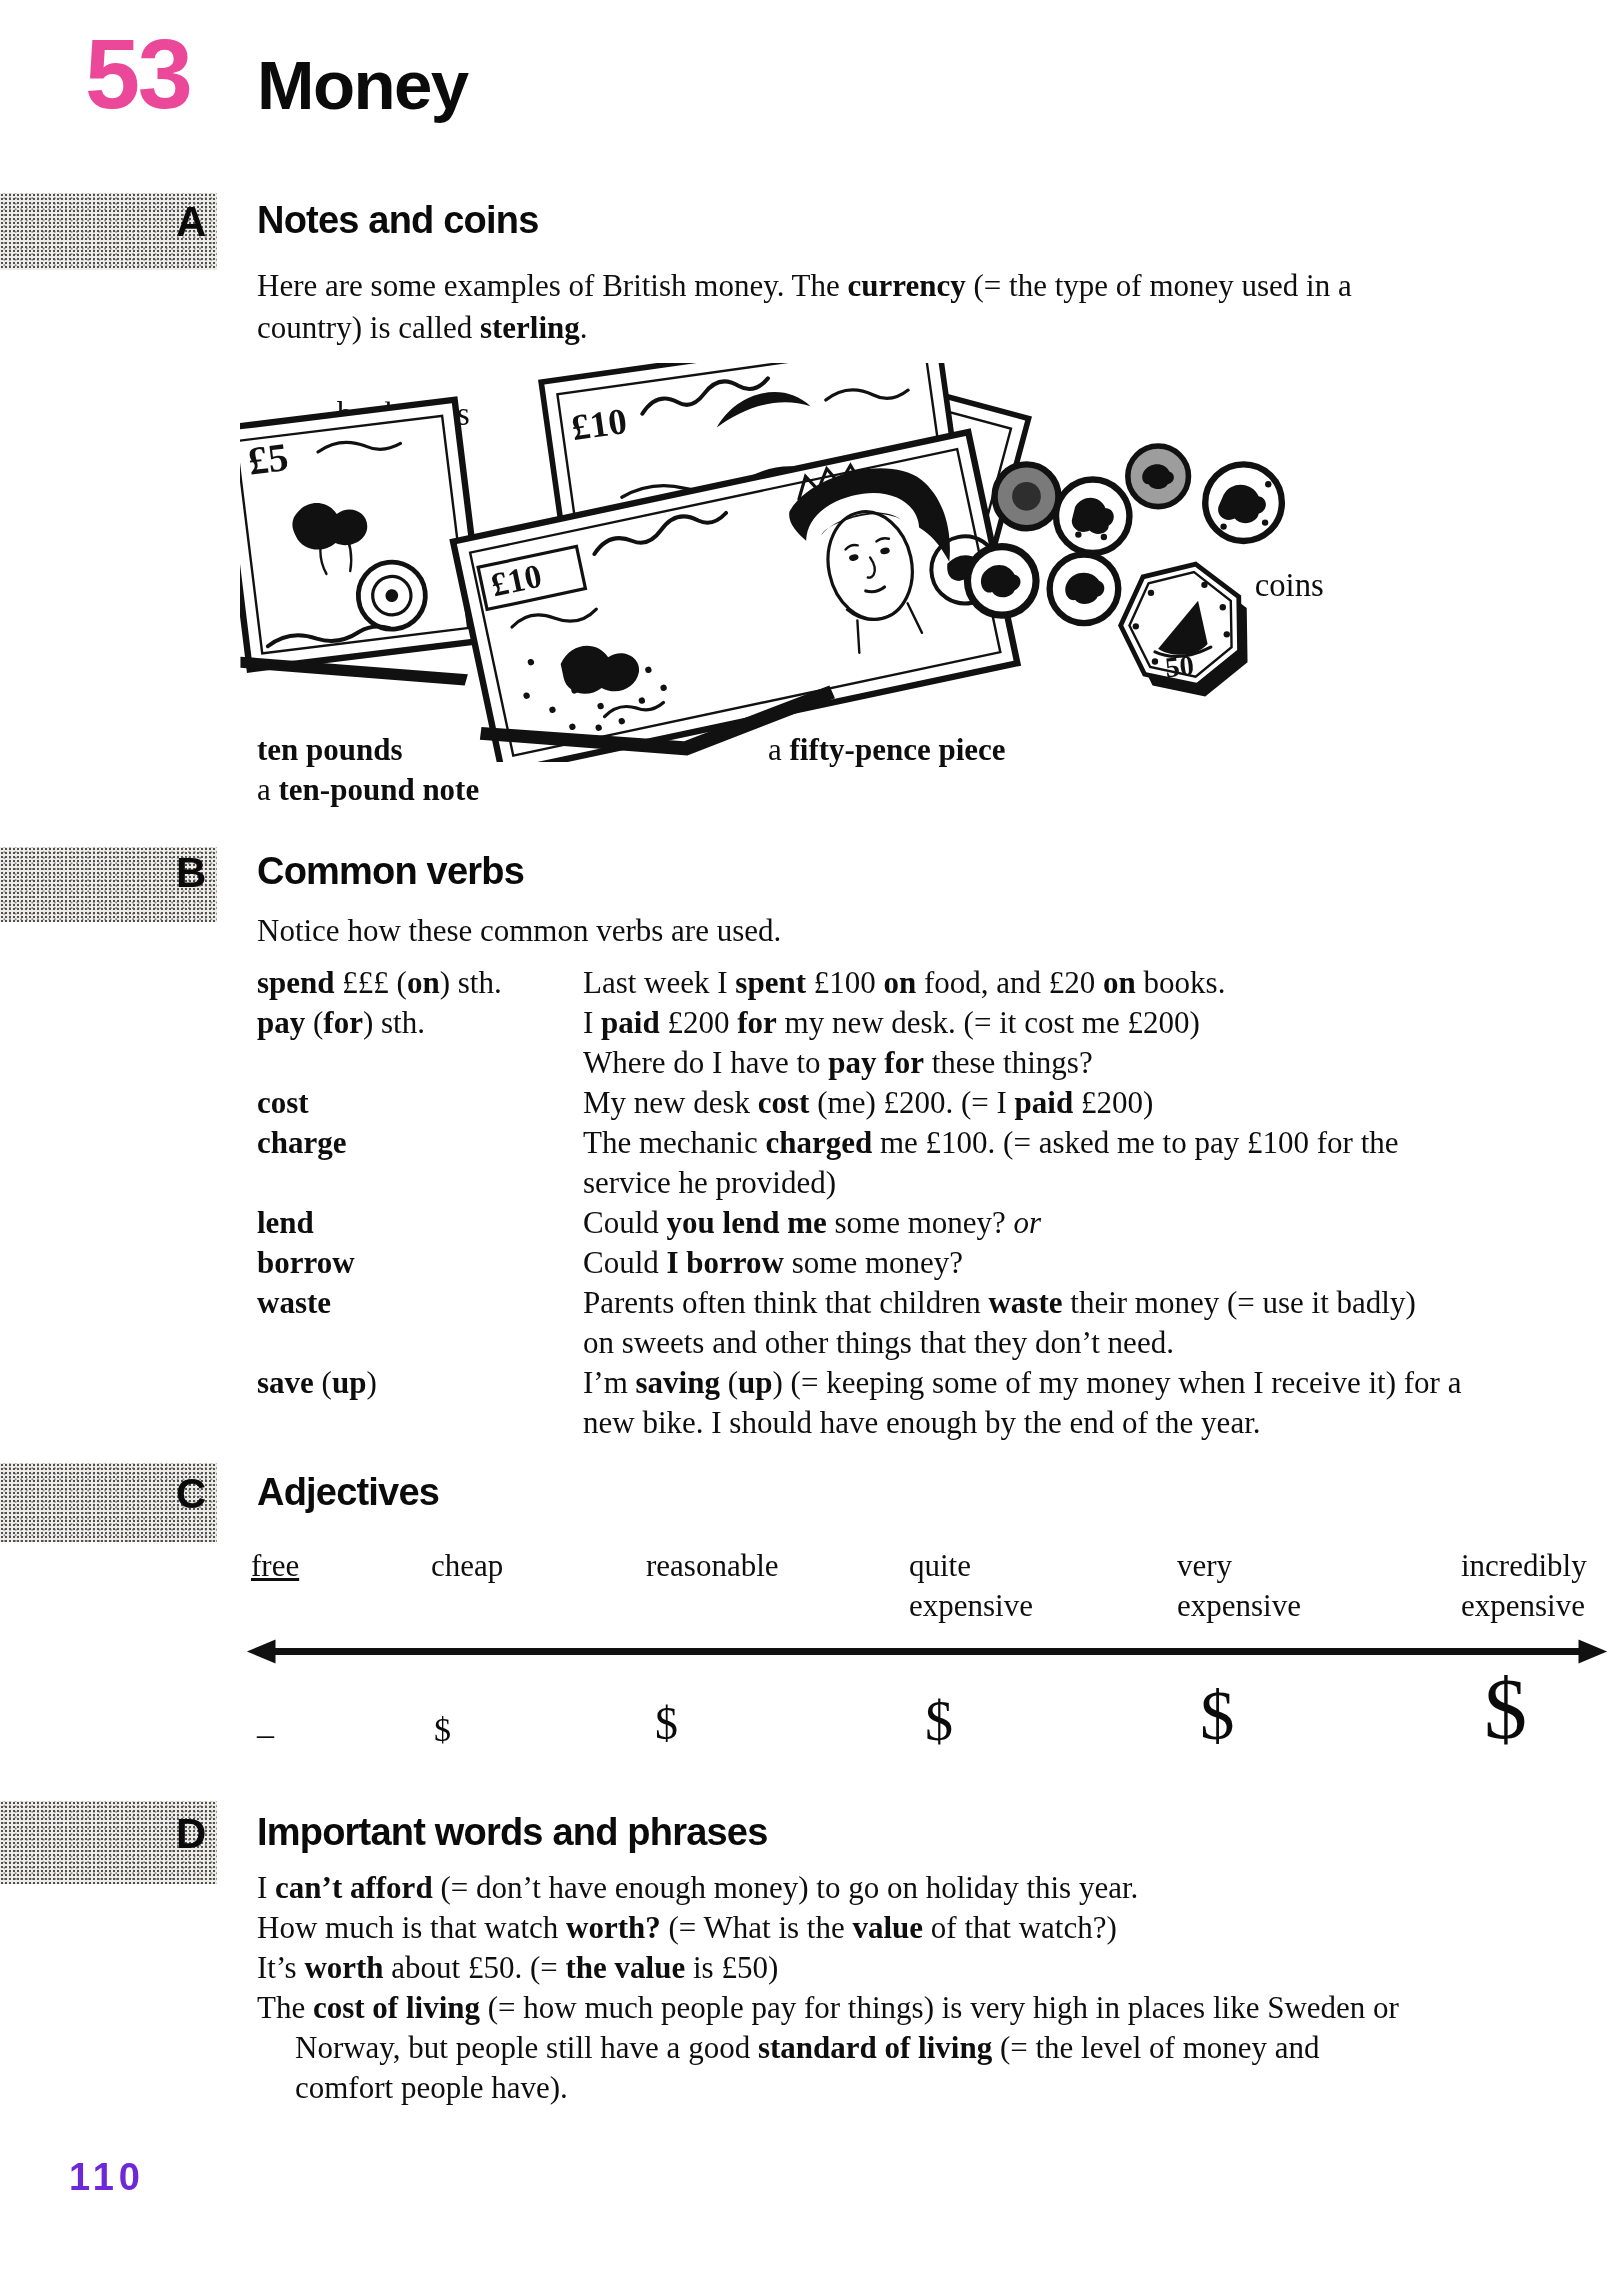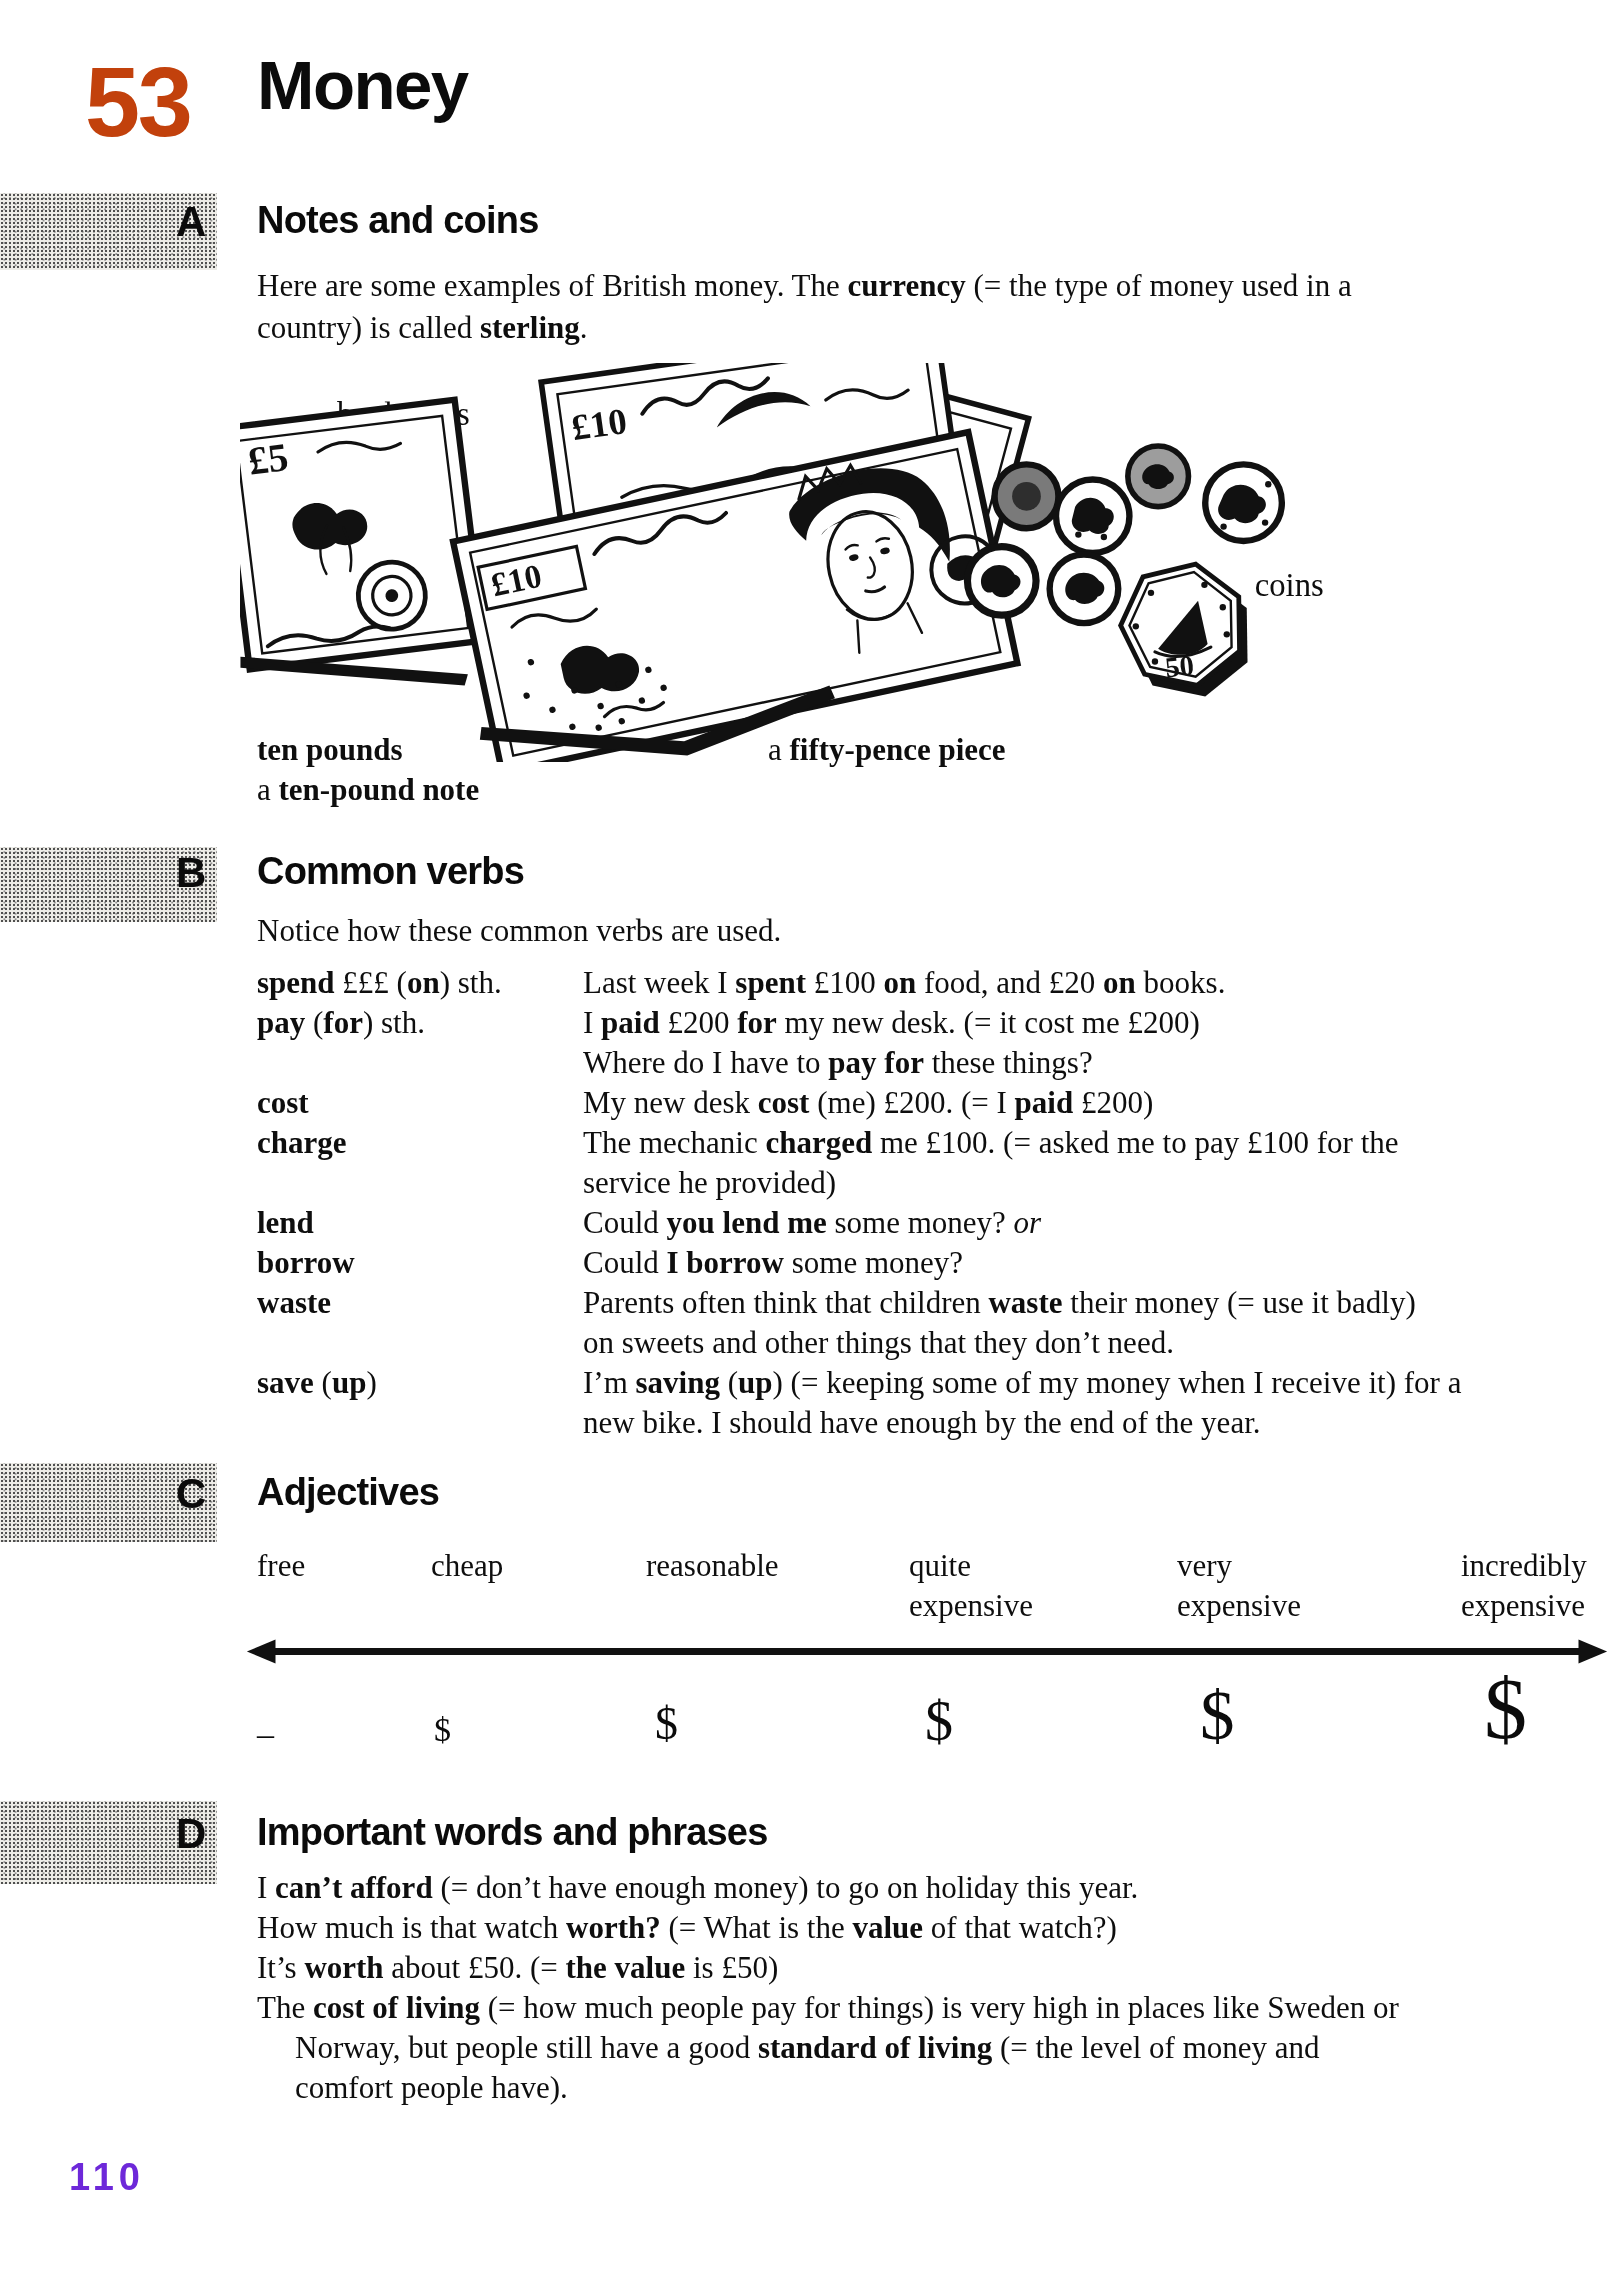--- a/index.html
+++ b/index.html
@@ -3,21 +3,21 @@
 <meta charset="utf-8">
 <style>
   html,body{margin:0;padding:0;background:#777;}
   .page{
     position:relative;width:1624px;height:2273px;background:#ffffff;
     font-family:"Liberation Serif",serif;color:#0e0e0e;overflow:hidden;margin:0 auto;
   }
   
   .unit-number{
     position:absolute;left:85px;top:24px;
-    font:bold 99px/1 "Liberation Sans",sans-serif;letter-spacing:-2.4px;color:#c2410c;margin-top:28px;
+    font:bold 99px/1 "Liberation Sans",sans-serif;letter-spacing:-2.4px;color:#ec4899;
   }
   .page-title{
     position:absolute;left:257px;top:51px;margin:0;
     font:bold 69px/1 "Liberation Sans",sans-serif;letter-spacing:-1.6px;color:#0b0b0b;
   }
   .sec-bar{
     position:absolute;left:0;width:217px;
     background-color:#edece7;
     background-image:radial-gradient(circle,#4f4f4f 0.9px,transparent 1px),
                      radial-gradient(circle,#8f8f8f 0.7px,transparent 0.9px);
@@ -271,21 +271,21 @@
       <div class="vrow">
         <div class="vleft tline"><b>save</b><span> (</span><b>up</b><span>)</span></div>
         <div class="vright">
           <div class="tline"><span>I’m </span><b>saving</b><span> (</span><b>up</b><span>) (= keeping some of my money when I receive it) for a</span></div>
           <div class="tline"><span>new bike. I should have enough by the end of the year.</span></div>
         </div>
       </div>
     </div>
 
   <div class="layer">
-      <div class="scale-label" style="left: 257px;">
+      <div class="scale-label" style="left: 251px; text-decoration: underline;">
         <div>free</div>
       </div>
       <div class="scale-label" style="left: 431px;">
         <div>cheap</div>
       </div>
       <div class="scale-label" style="left: 646px;">
         <div>reasonable</div>
       </div>
       <div class="scale-label" style="left: 909px;">
         <div>quite</div>

